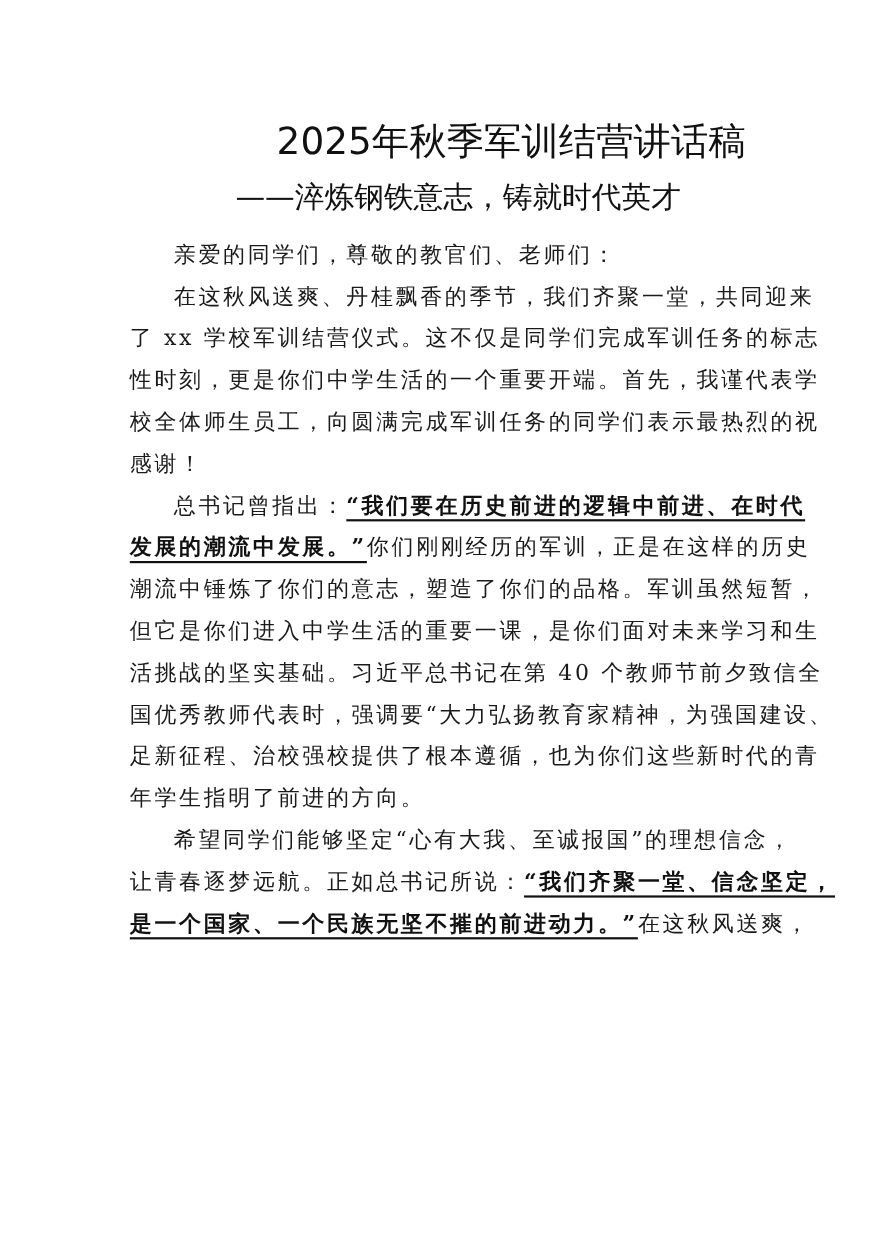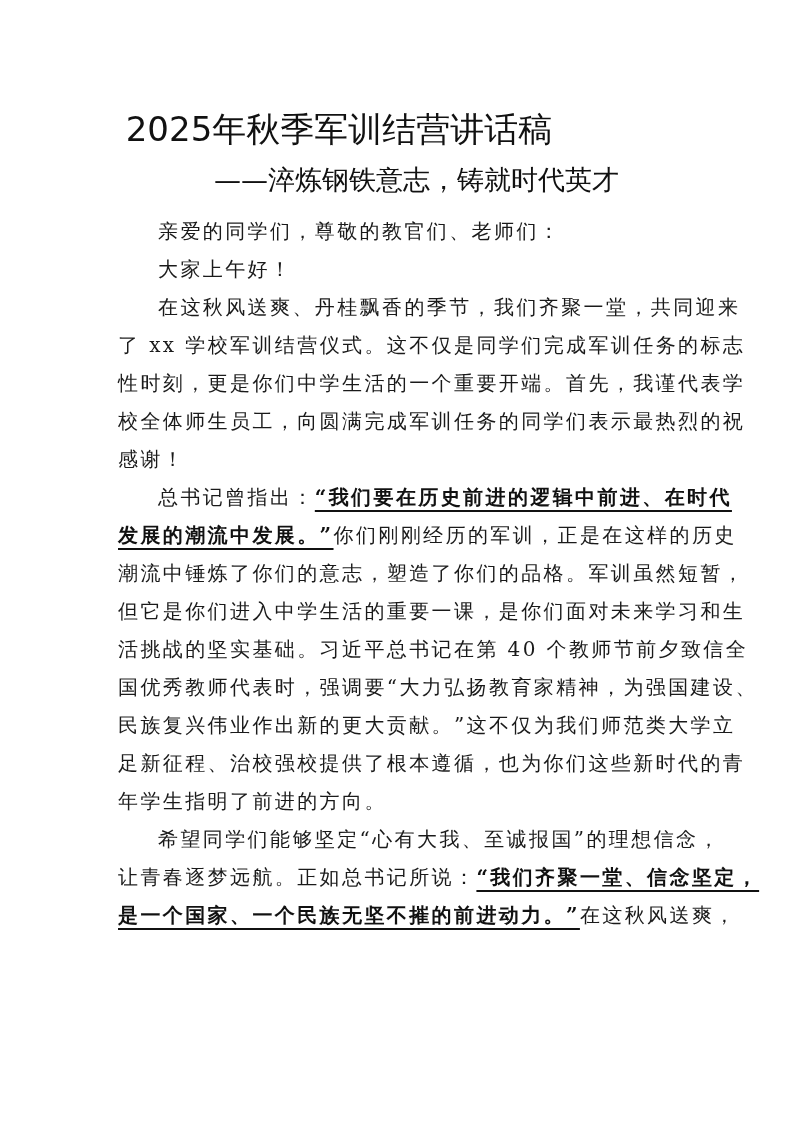--- a/index.html
+++ b/index.html
@@ -20,21 +20,21 @@
       left: 0; top: 0;
       width: 793px;
       height: 1122px;
       background: #ffffff;
     }
     .title {
       position: absolute;
       left: 0;
       top: 108px;
       width: 678px;
-      text-align: center;
+      text-align: right;
       font-family: "DejaVu Sans", "Liberation Sans", sans-serif;
       font-size: 34px;
       line-height: 42px;
       color: #111;
       letter-spacing: 0px;
     }
     .subtitle {
       position: absolute;
       left: 16px;
       top: 162px;
@@ -76,35 +76,33 @@
 </head>
 <body>
 
 <div class="page">
 
   <div class="title">2025年秋季军训结营讲话稿</div>
   <div class="subtitle">——淬炼钢铁意志，铸就时代英才</div>
 
   <div class="body-text">
     <span class="line indent">亲爱的同学们，尊敬的教官们、老师们：</span>
-    <span class="line indent">大家上午好！</span>
 
     <span class="line indent">在这秋风送爽、丹桂飘香的季节，我们齐聚一堂，共同迎来</span>
     <span class="line">了 xx 学校军训结营仪式。这不仅是同学们完成军训任务的标志</span>
     <span class="line">性时刻，更是你们中学生活的一个重要开端。首先，我谨代表学</span>
     <span class="line">校全体师生员工，向圆满完成军训任务的同学们表示最热烈的祝</span>
     <span class="line">感谢！</span>
 
     <span class="line indent"><span>总书记曾指出：</span><span class="em">“我们要在历史前进的逻辑中前进、在时代</span></span>
     <span class="line"><span class="em">发展的潮流中发展。”</span><span>你们刚刚经历的军训，正是在这样的历史</span></span>
     <span class="line">潮流中锤炼了你们的意志，塑造了你们的品格。军训虽然短暂，</span>
     <span class="line">但它是你们进入中学生活的重要一课，是你们面对未来学习和生</span>
     <span class="line">活挑战的坚实基础。习近平总书记在第 40 个教师节前夕致信全</span>
     <span class="line">国优秀教师代表时，强调要“大力弘扬教育家精神，为强国建设、</span>
-    <span class="line">民族复兴伟业作出新的更大贡献。”这不仅为我们师范类大学立</span>
     <span class="line">足新征程、治校强校提供了根本遵循，也为你们这些新时代的青</span>
     <span class="line">年学生指明了前进的方向。</span>
 
     <span class="line indent">希望同学们能够坚定“心有大我、至诚报国”的理想信念，</span>
     <span class="line"><span>让青春逐梦远航。正如总书记所说：</span><span class="em">“我们齐聚一堂、信念坚定，</span></span>
     <span class="line"><span class="em">是一个国家、一个民族无坚不摧的前进动力。”</span><span>在这秋风送爽，</span></span>
   </div>
 </div>
 
 </body></html>

